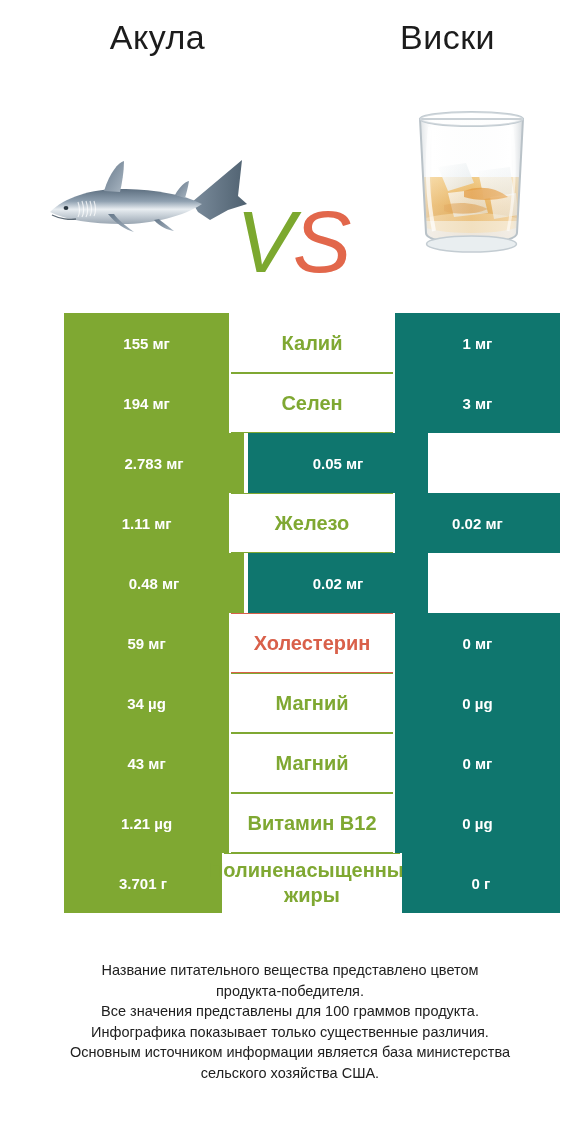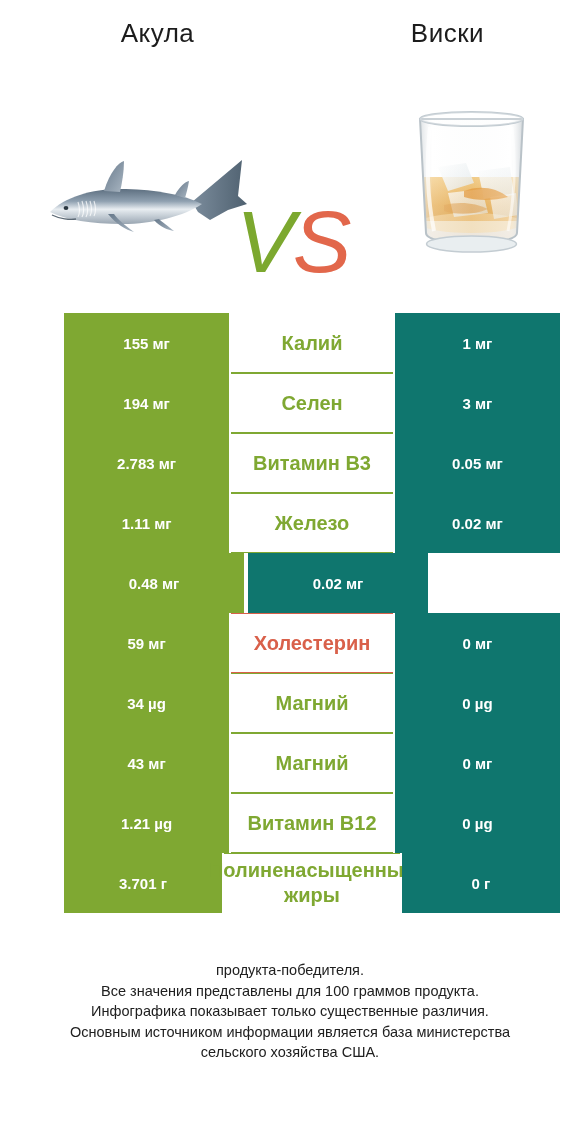--- a/index.html
+++ b/index.html
@@ -22,21 +22,21 @@
   }
   .titles {
     display: flex;
     padding-top: 18px;
   }
   .title-cell {
     flex: 1;
     text-align: center;
   }
   .title-text {
-    font-size: 26px;
+    font-size: 34px;
     letter-spacing: 0.5px;
     color: #1c1c1c;
     font-weight: 400;
     font-family: "Liberation Sans", sans-serif;
     margin-left: 25px;
   }
 
   .hero {
     position: absolute;
     top: 70px;
@@ -275,23 +275,20 @@
     </div>
     <div class="row win-green">
       <div class="cell cell-left">194 мг</div>
       <div class="cell cell-mid mid-green">
         <span>Селен</span>
       </div>
       <div class="cell cell-right">3 мг</div>
     </div>
     <div class="row win-green">
       <div class="cell cell-left">2.783 мг</div>
-      <div class="cell cell-mid mid-green">
-        <span>Витамин B3</span>
-      </div>
       <div class="cell cell-right">0.05 мг</div>
     </div>
     <div class="row win-green">
       <div class="cell cell-left">1.11 мг</div>
       <div class="cell cell-mid mid-green">
         <span>Железо</span>
       </div>
       <div class="cell cell-right">0.02 мг</div>
     </div>
     <div class="row win-green">
@@ -329,18 +326,19 @@
     <div class="row win-green">
       <div class="cell cell-left">3.701 г</div>
       <div class="cell cell-mid mid-green">
         <span class="wrapped">Полиненасыщенные жиры</span>
       </div>
       <div class="cell cell-right">0 г</div>
     </div>
   </div>
 
 <div class="footer">
+  <div>Название питательного вещества представлено цветом</div>
   <div>продукта-победителя.</div>
   <div>Все значения представлены для 100 граммов продукта.</div>
   <div>Инфографика показывает только существенные различия.</div>
   <div>Основным источником информации является база министерства</div>
   <div>сельского хозяйства США.</div>
 </div>
 
 </body></html>

